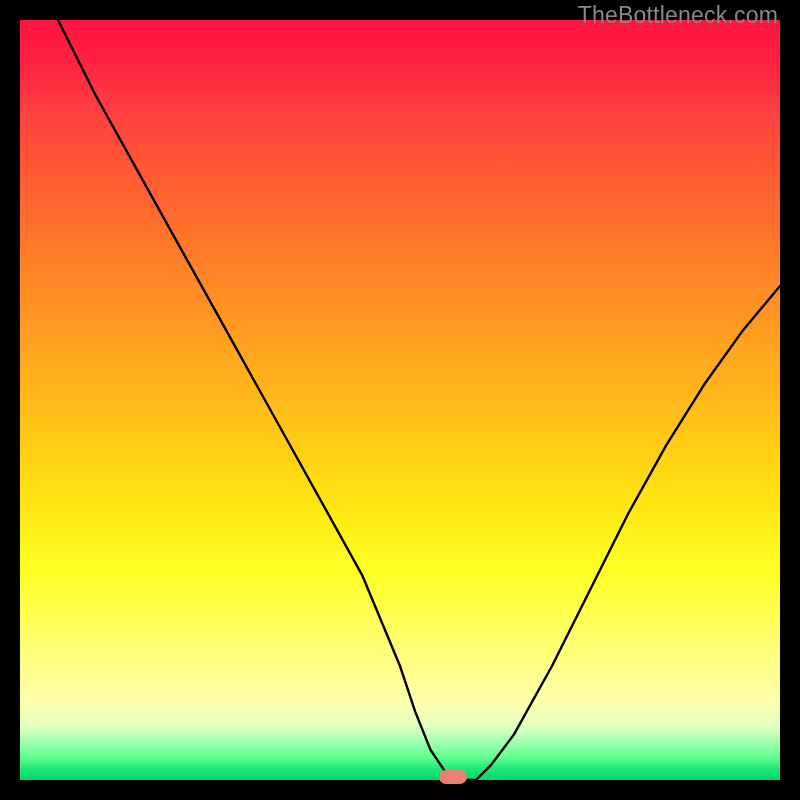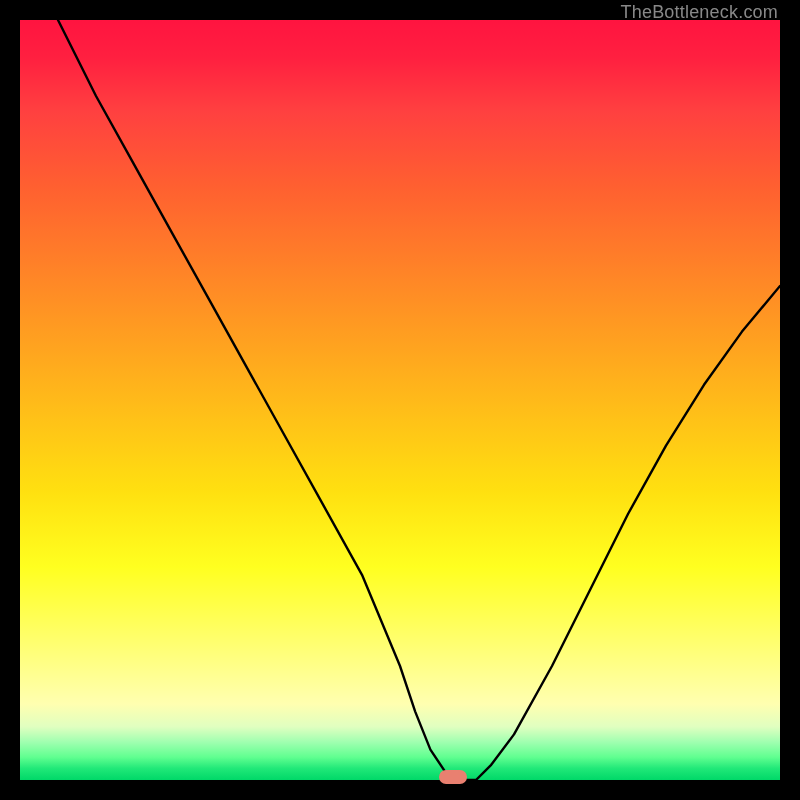--- a/index.html
+++ b/index.html
@@ -42,21 +42,21 @@
     left: 0;
     top: 0;
     width: 100%;
     height: 100%;
   }
   .watermark {
     position: absolute;
     top: 2px;
     right: 22px;
     color: #888;
-    font-size: 18px;
+    font-size: 23px;
     font-weight: normal;
     letter-spacing: 0.2px;
   }
   .marker {
     position: absolute;
     width: 28px;
     height: 14px;
     background: #e98070;
     border-radius: 7px;
   }

